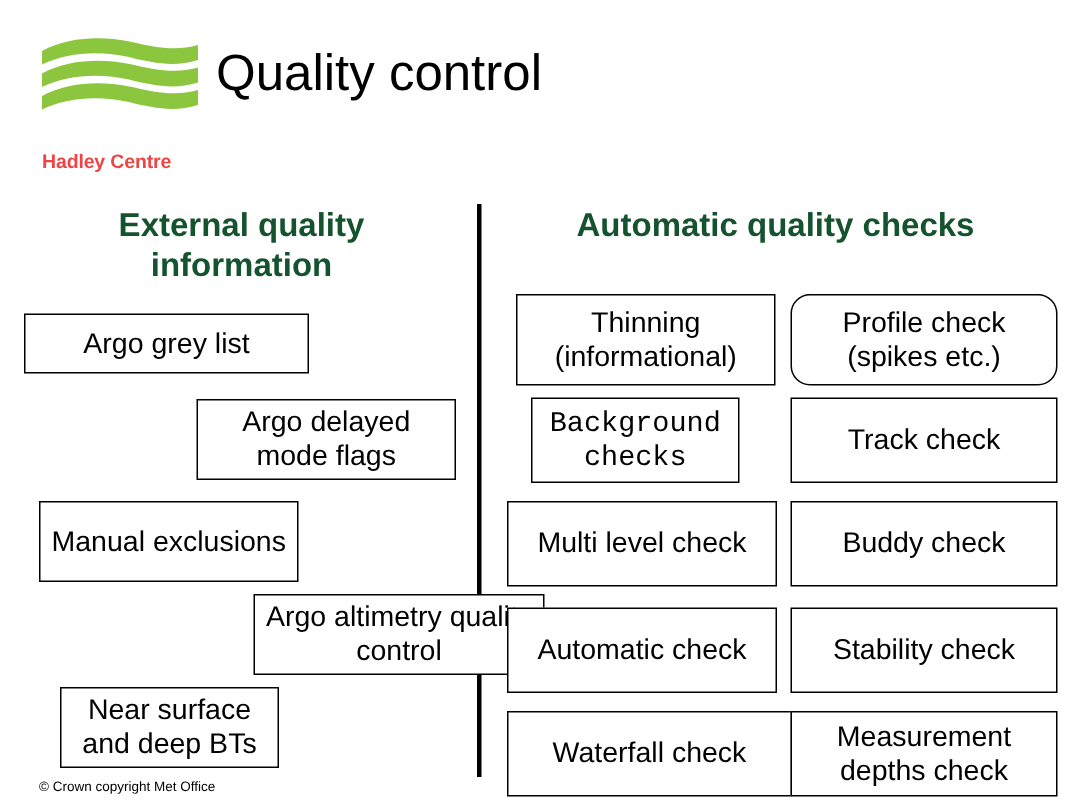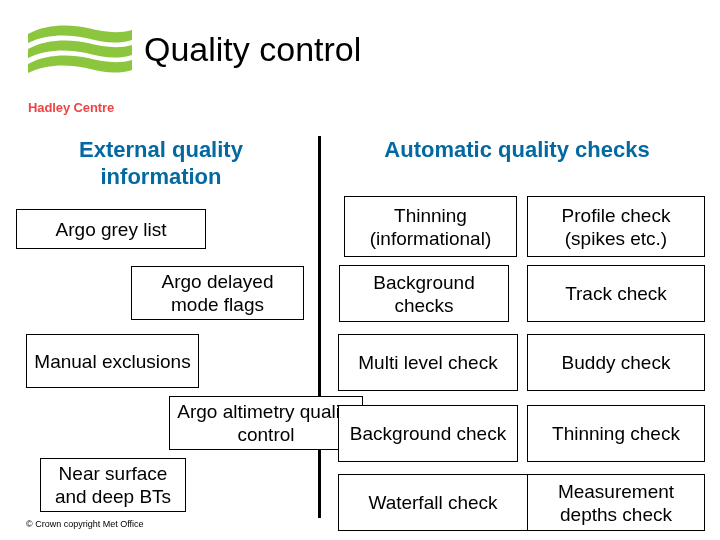--- a/index.html
+++ b/index.html
@@ -60,21 +60,21 @@
     font-weight: normal;
     line-height: 42px;
   }
 
   
   .col-heading {
     position: absolute;
     text-align: center;
     font-size: 22px;
     font-weight: bold;
-    color: #0369a1;
+    color: #14532d;
     line-height: 27px;
   }
   #heading-left {
     left: 16px;
     top: 136px;
     width: 290px;
   }
   #heading-right {
     left: 344px;
     top: 136px;
@@ -135,23 +135,23 @@
 
 <div class="divider"></div>
 
 <div class="box" style="left:16px; top:209px; width:190px; height:40px;">Argo grey list</div>
 <div class="box" style="left:131px; top:266px; width:173px; height:54px;">Argo delayed mode flags</div>
 <div class="box" style="left:26px; top:334px; width:173px; height:54px;">Manual exclusions</div>
 <div class="box" style="left:128px; top:396px; width:194px; height:54px;margin-left:41px;">Argo altimetry quality control</div>
 <div class="box" style="left:28px; top:458px; width:146px; height:54px;margin-left:12px;">Near surface and deep BTs</div>
 
 <div class="box" style="left:344px; top:196px; width:173px; height:61px;">Thinning (informational)</div>
-<div class="box" style="left:527px; top:196px; width:178px; height:61px;">Profile check (spikes etc.)</div>
-<div class="box" style="left:339px; top:265px; width:170px; height:57px;">Background checks</div>
+<div class="box" style="left:527px; top:196px; width:178px; height:61px;border-radius:13px;">Profile check (spikes etc.)</div>
+<div class="box" style="left:354px; top:265px; width:139px; height:57px;font-family:Liberation Mono, monospace;">Background checks</div>
 <div class="box" style="left:527px; top:265px; width:178px; height:57px;">Track check</div>
 <div class="box" style="left:338px; top:334px; width:180px; height:57px;">Multi level check</div>
 <div class="box" style="left:527px; top:334px; width:178px; height:57px;">Buddy check</div>
-<div class="box" style="left:338px; top:405px; width:180px; height:57px;">Background check</div>
-<div class="box" style="left:527px; top:405px; width:178px; height:57px;">Thinning check</div>
+<div class="box" style="left:338px; top:405px; width:180px; height:57px;">Automatic check</div>
+<div class="box" style="left:527px; top:405px; width:178px; height:57px;">Stability check</div>
 <div class="box" style="left:338px; top:474px; width:190px; height:57px;">Waterfall check</div>
 <div class="box" style="left:527px; top:474px; width:178px; height:57px;">Measurement depths check</div>
 
 <div class="footer">© Crown copyright   Met Office</div>
 
 </body></html>

